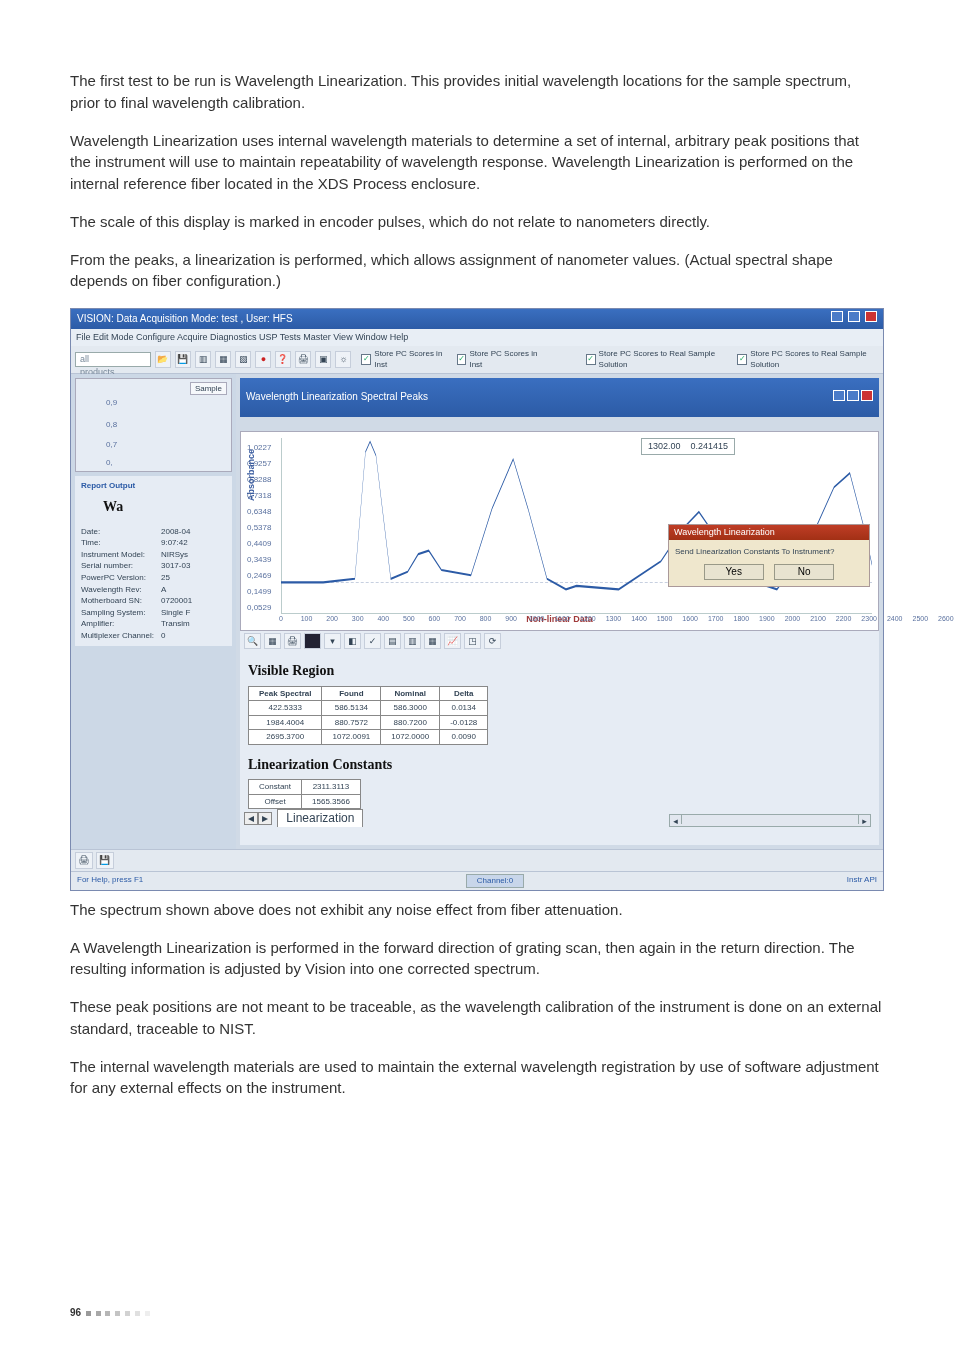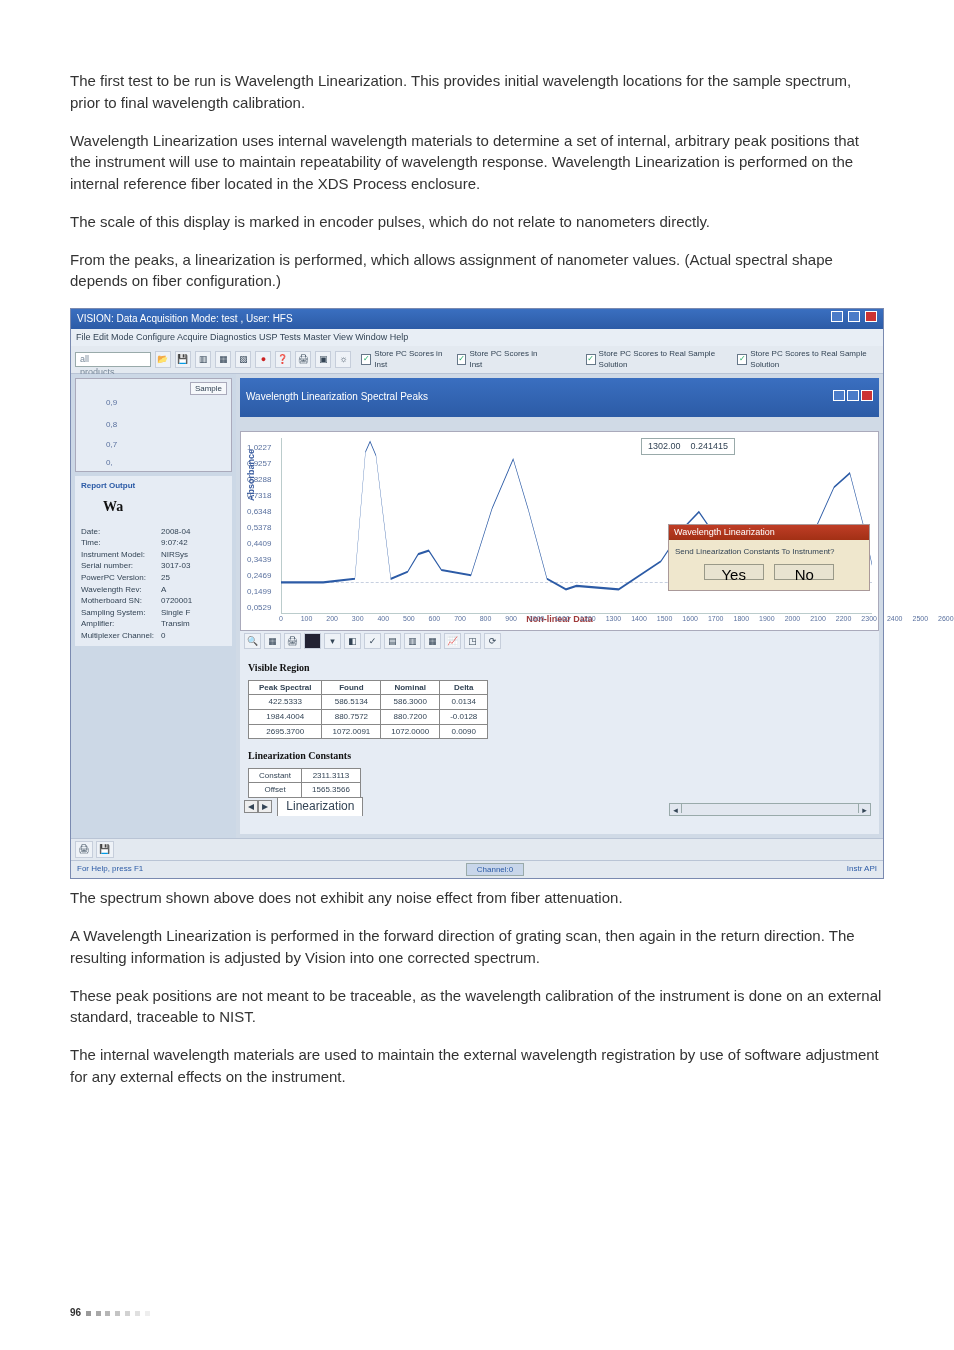--- a/index.html
+++ b/index.html
@@ -34,24 +34,24 @@
   .grid{position:absolute;left:40px;right:6px;border-top:1px dashed #c7d0e0}
   .yaxis{position:absolute;left:4px;top:50%;transform:rotate(-90deg) translateX(30px);transform-origin:left top;font-size:9px;color:#3a5ca0;font-weight:bold}
   .xaxis{position:absolute;left:0;right:0;bottom:4px;text-align:center;font-size:9px;color:#a03a3a;font-weight:bold}
   .xt{position:absolute;bottom:6px;font-size:7px;color:#5a719f;transform:translateX(-50%)}
   svg.peaks{position:absolute;left:40px;right:6px;top:6px;bottom:16px;width:calc(100% - 46px);height:calc(100% - 22px)}
   .readout{position:absolute;top:6px;left:400px;background:#fff;border:1px solid #9aa;padding:1px 6px;font-size:9px;display:flex;gap:10px}
   .dlg{position:absolute;right:8px;top:92px;width:200px;background:#efe7cd;border:1px solid #a99;font-size:9px}
   .dlg .dt{background:linear-gradient(#bf3d26,#a23015);color:#fff;padding:1px 5px;font-size:9px}
   .dlg .db{padding:6px;text-align:center}
   .dlg .db .txt{font-size:8px;margin-bottom:6px;text-align:left}
-  .dlg button{width:60px;height:16px;margin:0 4px;font-size:15px;background:#e8e3d0;border:1px solid #998}
+  .dlg button{width:60px;height:16px;margin:0 4px;font-size:10px;background:#e8e3d0;border:1px solid #998}
   .midbar{background:#e6ecf4;margin:0 4px;padding:2px 4px;display:flex;gap:3px}
   .midbar .tbtn{width:15px;height:14px}
-  .section-h{font-family:Georgia,serif;font-weight:bold;font-size:10px;color:#111;margin:8px 8px 4px}
+  .section-h{font-family:Georgia,serif;font-weight:bold;font-size:14px;color:#111;margin:8px 8px 4px}
   table.tbl{border-collapse:collapse;margin:0 8px 10px;font-size:8px;background:#fff}
   table.tbl th,table.tbl td{border:1px solid #888;padding:1px 10px;text-align:center}
   .tabbar{position:absolute;left:4px;bottom:18px;font-size:12px}
   .tabbar span.arrow{display:inline-block;width:12px;height:11px;border:1px solid #888;background:#eee;text-align:center;line-height:10px;font-family:Arial}
   .tabbar span.tab{display:inline-block;border:1px solid #888;border-bottom:none;padding:0 8px;background:#fff;margin-left:2px}
   .status{background:#e3e9f0;padding:2px 6px;font-size:8px;color:#2c5ba6;display:flex;justify-content:space-between;border-top:1px solid #b9c4d5}
   .status .chan{background:#c8d6ea;border:1px solid #9aa;padding:0 10px}
   .tbar2{background:#e3e9f0;padding:2px 4px;border-top:1px solid #b9c4d5}
   .foot{position:absolute;left:70px;bottom:30px;font-size:10px;color:#333}
   .foot b{font-weight:bold}

